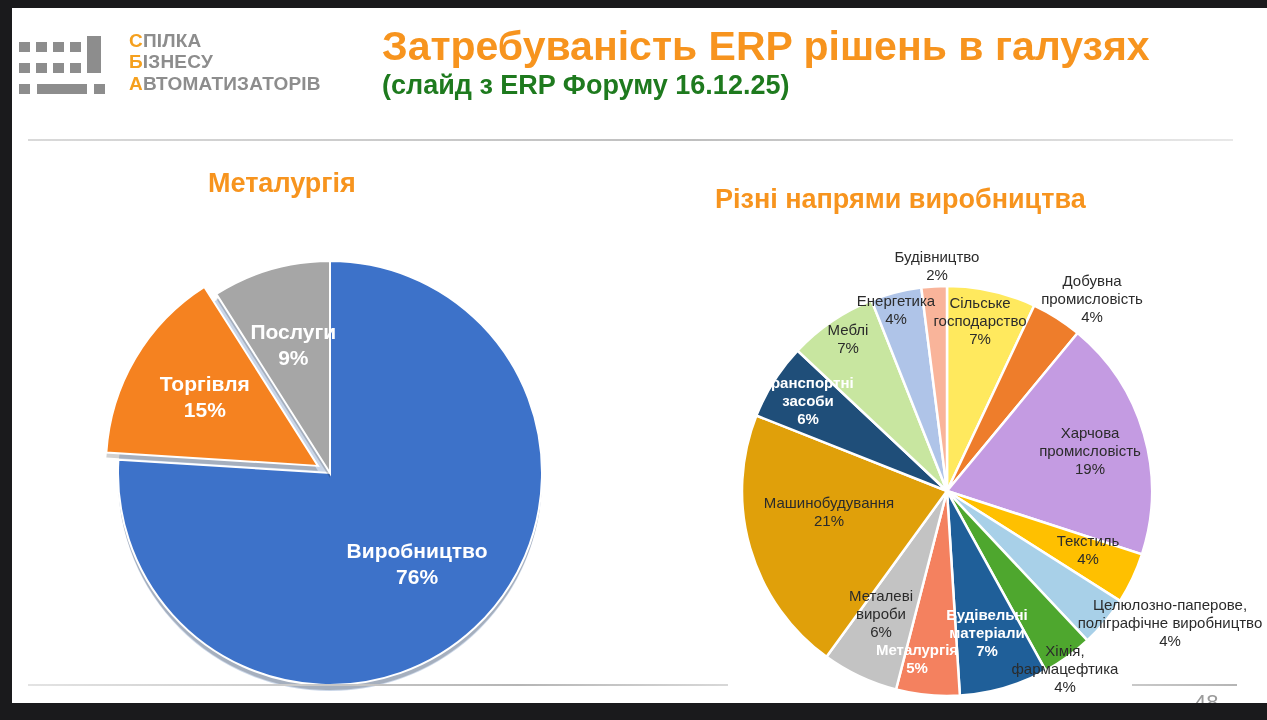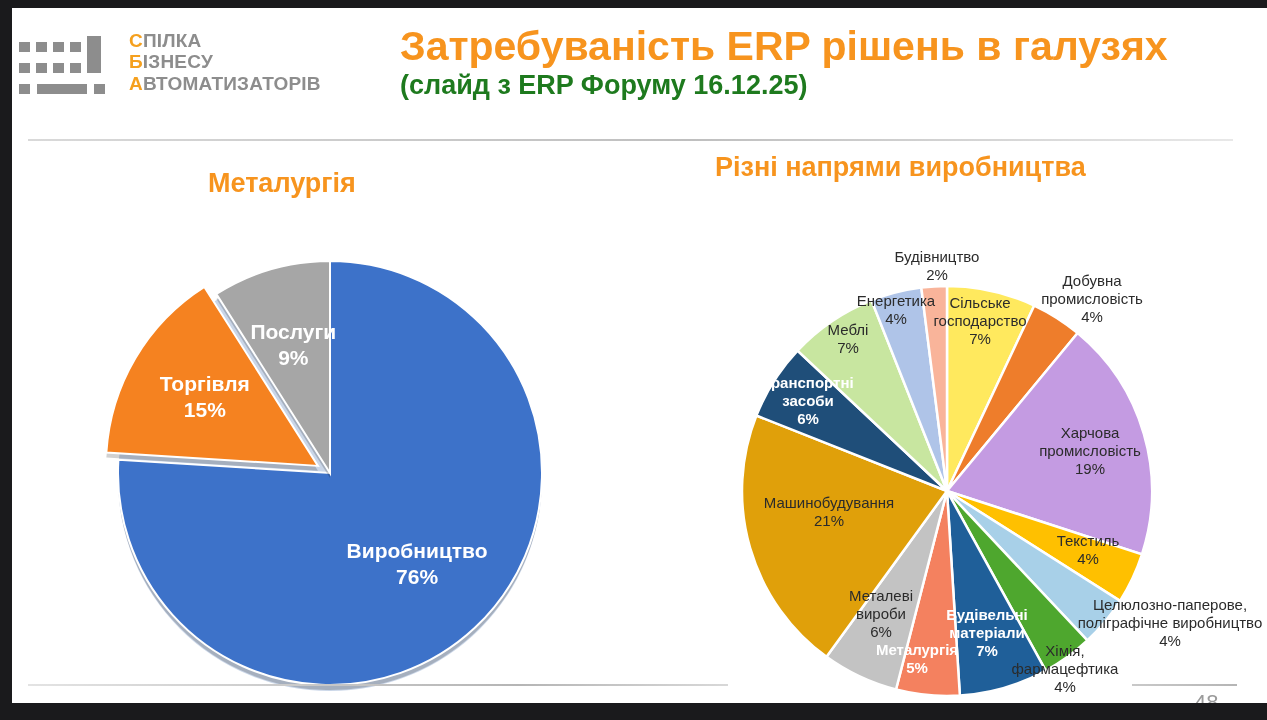--- a/index.html
+++ b/index.html
@@ -53,21 +53,21 @@
     font-size: 19px;
     font-weight: bold;
     color: #8d8d8d;
     letter-spacing: 0.2px;
     white-space: nowrap;
   }
   .logo-line .cap { color: #f5a01e; }
 
   #title-block {
     position: absolute;
-    left: 388px;
+    left: 370px;
     top: 14px;
     width: 860px;
   }
   #title-main {
     font-size: 41px;
     font-weight: bold;
     color: #F7941E;
     line-height: 1.18;
     display: inline;
   }
@@ -112,21 +112,21 @@
 
   
   .chart-title {
     position: absolute;
     font-size: 27px;
     font-weight: bold;
     color: #F7941E;
     white-space: nowrap;
   }
   #left-chart-title  { left: 196px; top: 160px; }
-  #right-chart-title { left: 703px; top: 144px; }
+  #right-chart-title { left: 703px; top: 176px; }
 
   .pie-svg { position: absolute; }
   #left-pie  { left: 60px;  top: 190px; width: 560px; height: 500px; }
   #right-pie { left: 640px; top: 182px; width: 610px; height: 512px; }
 
   .slice-label {
     font-family: "Liberation Sans", sans-serif;
     font-size: 15px;
     fill: #2b2b2b;
   }

